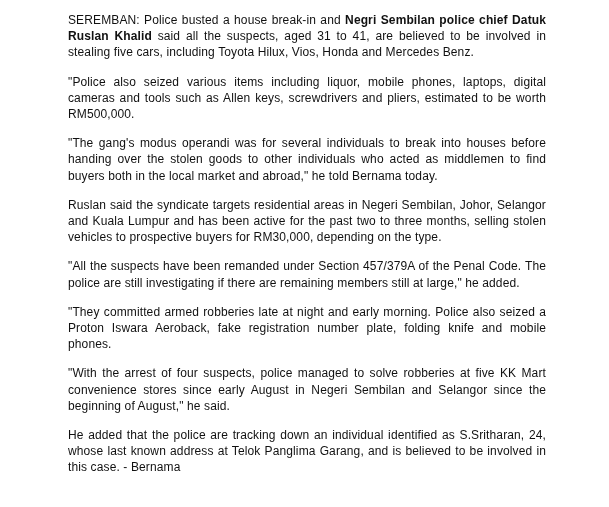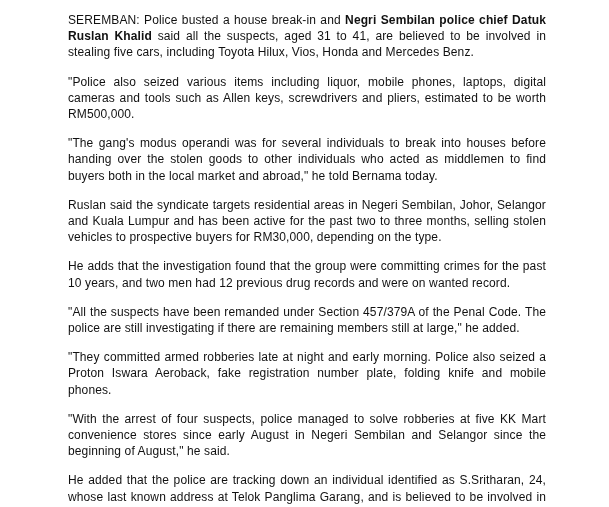--- a/index.html
+++ b/index.html
@@ -34,18 +34,17 @@
   }
 </style>
 </head>
 <body>
 
 <div class="article" id="article-body">
     <p class="para"><span>SEREMBAN: Police busted a house break-in and </span><b>Negri Sembilan police chief Datuk Ruslan Khalid</b><span> said all the suspects, aged 31 to 41, are believed to be involved in stealing five cars, including Toyota Hilux, Vios, Honda and Mercedes Benz.</span></p>
     <p class="para"><span>"Police also seized various items including liquor, mobile phones, laptops, digital cameras and tools such as Allen keys, screwdrivers and pliers, estimated to be worth RM500,000.</span></p>
     <p class="para"><span>"The gang's modus operandi was for several individuals to break into houses before handing over the stolen goods to other individuals who acted as middlemen to find buyers both in the local market and abroad," he told Bernama today.</span></p>
     <p class="para"><span>Ruslan said the syndicate targets residential areas in Negeri Sembilan, Johor, Selangor and Kuala Lumpur and has been active for the past two to three months, selling stolen vehicles to prospective buyers for RM30,000, depending on the type.</span></p>
-    <p class="para"><span>He adds that the investigation found that the group were committing crimes for the past 10 years, and two men had 12 previous drug records and were on wanted record.</span></p>
     <p class="para"><span>"All the suspects have been remanded under Section 457/379A of the Penal Code. The police are still investigating if there are remaining members still at large," he added.</span></p>
     <p class="para"><span>"They committed armed robberies late at night and early morning. Police also seized a Proton Iswara Aeroback, fake registration number plate, folding knife and mobile phones.</span></p>
     <p class="para"><span>"With the arrest of four suspects, police managed to solve robberies at five KK Mart convenience stores since early August in Negeri Sembilan and Selangor since the beginning of August," he said.</span></p>
     <p class="para"><span>He added that the police are tracking down an individual identified as S.Sritharan, 24, whose last known address at Telok Panglima Garang, and is believed to be involved in this case. - Bernama</span></p>
   </div>
 
 </body></html>

